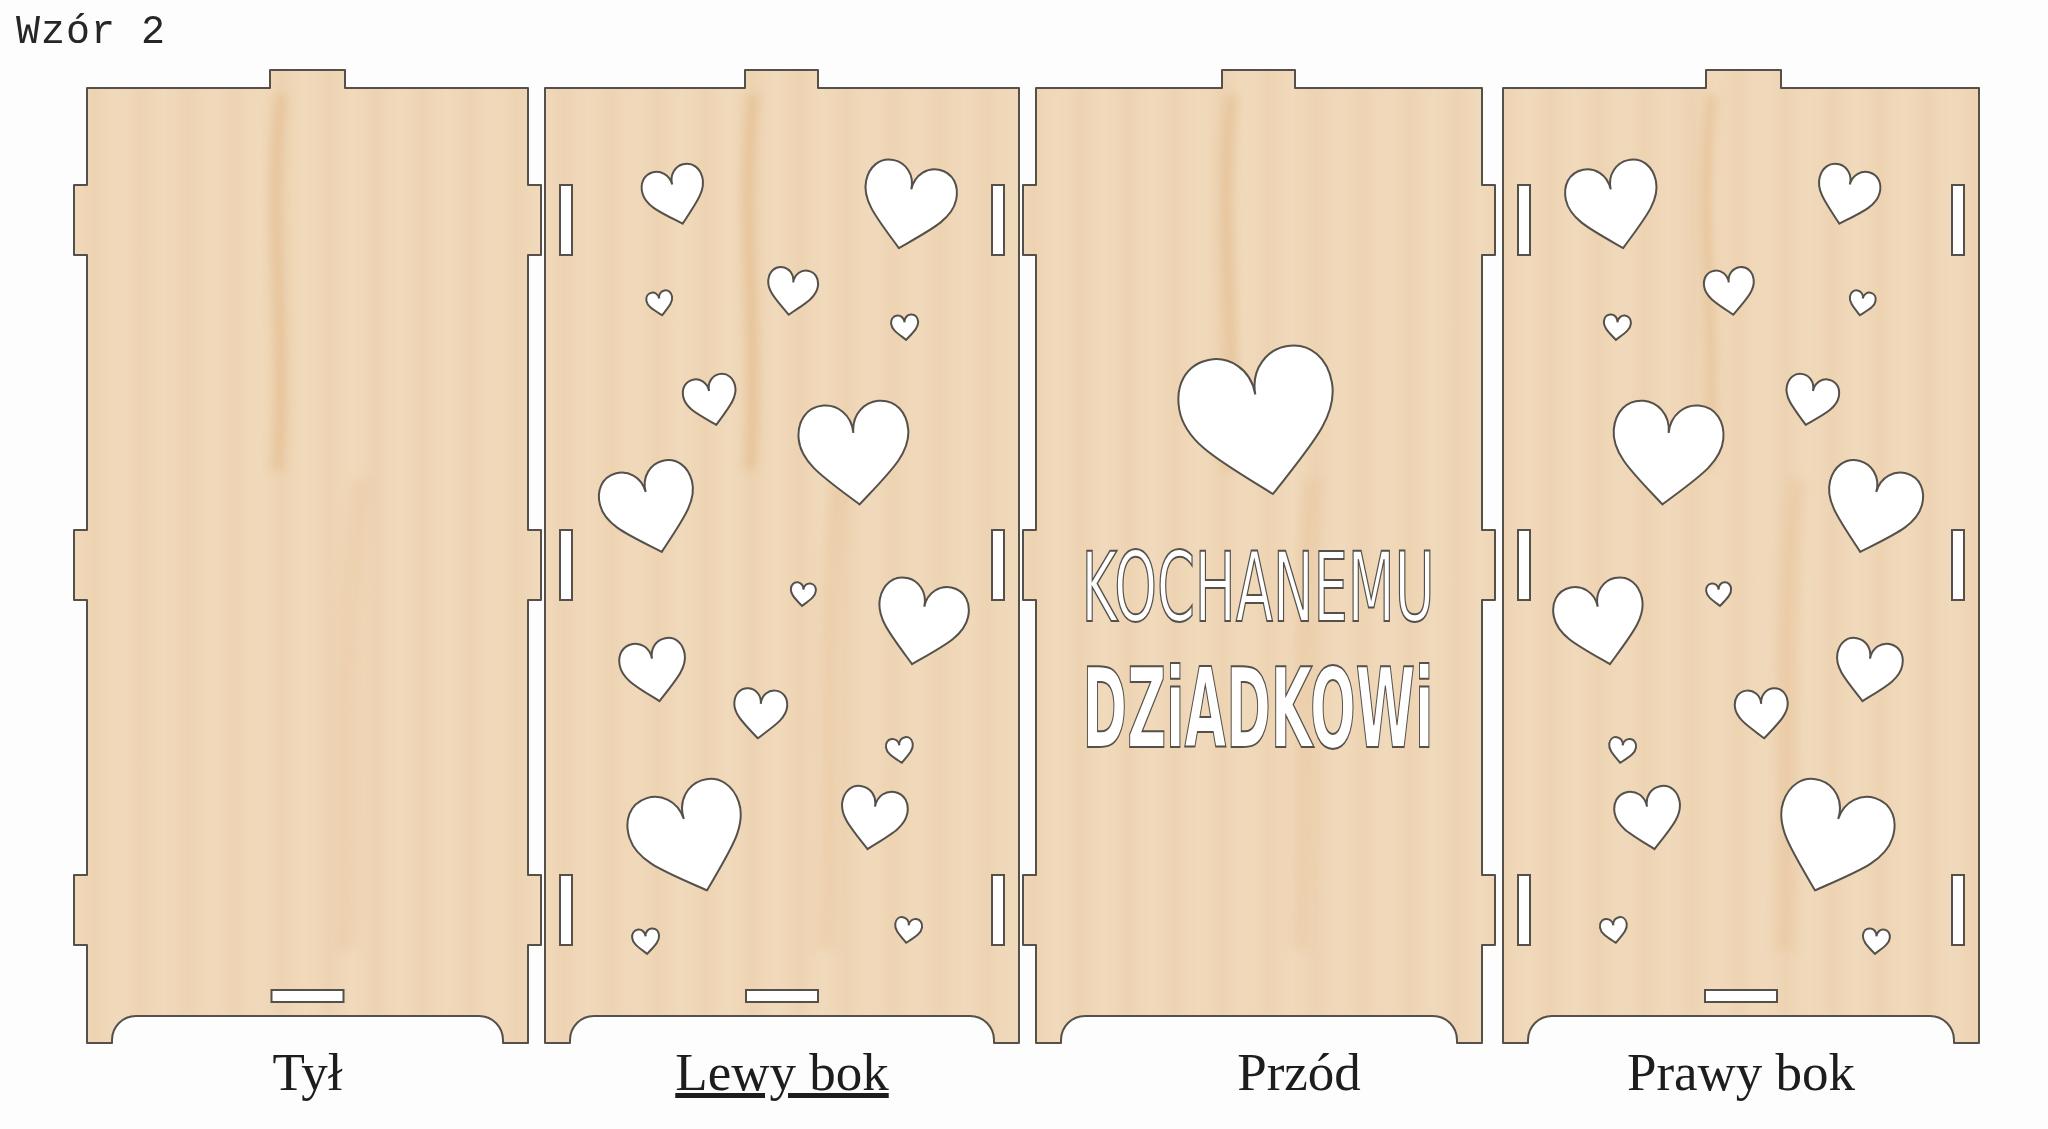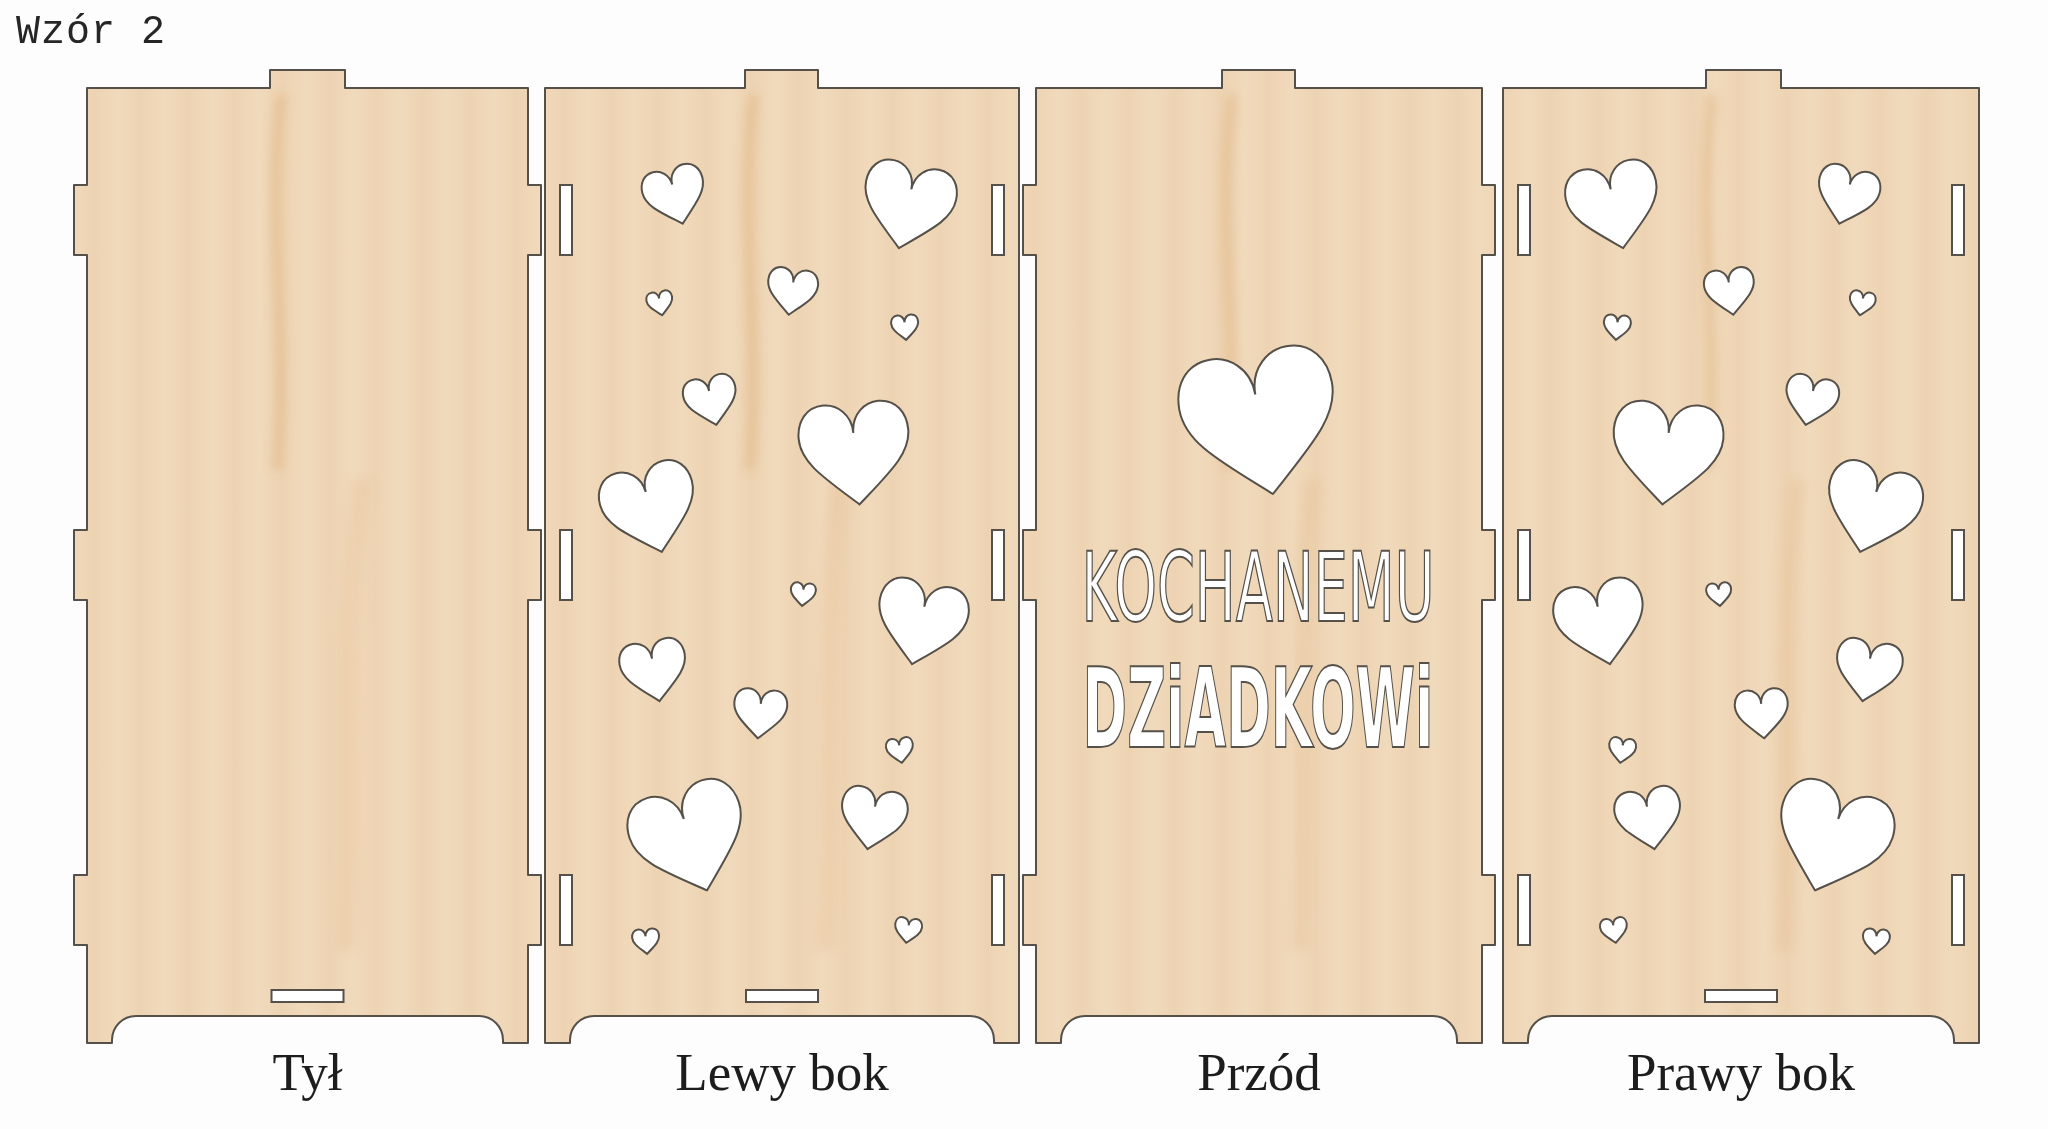--- a/index.html
+++ b/index.html
@@ -124,15 +124,15 @@
       <use transform="translate(1762 713) rotate(-5) scale(0.5760869565217391)" fill="#ffffff" stroke="#55514a" stroke-width="2" href="#heartShape" xlink:href="#heartShape"></use>
       <use transform="translate(1622 750) rotate(8) scale(0.29347826086956524)" fill="#ffffff" stroke="#55514a" stroke-width="2" href="#heartShape" xlink:href="#heartShape"></use>
       <use transform="translate(1832 838) rotate(18) scale(1.25)" fill="#ffffff" stroke="#55514a" stroke-width="2" href="#heartShape" xlink:href="#heartShape"></use>
       <use transform="translate(1649 818) rotate(-10) scale(0.717391304347826)" fill="#ffffff" stroke="#55514a" stroke-width="2" href="#heartShape" xlink:href="#heartShape"></use>
       <use transform="translate(1876 941) rotate(5) scale(0.29347826086956524)" fill="#ffffff" stroke="#55514a" stroke-width="2" href="#heartShape" xlink:href="#heartShape"></use>
       <use transform="translate(1614 930) rotate(-8) scale(0.29347826086956524)" fill="#ffffff" stroke="#55514a" stroke-width="2" href="#heartShape" xlink:href="#heartShape"></use>
     </g>
   </svg>
 
 <div class="panel-label" style="left: 87px; width: 441px; top: 1036px;">Tył</div>
-<div class="panel-label" style="left: 545px; width: 474px; top: 1036px;">Lewy bok</div>
-<div class="panel-label" style="left: 1036px; width: 446px; top: 1036px;">Przód</div>
+<div class="panel-label" style="left: 545px; width: 474px; top: 1036px; text-decoration: underline;">Lewy bok</div>
+<div class="panel-label" style="left: 1076px; width: 446px; top: 1036px;">Przód</div>
 <div class="panel-label" style="left: 1503px; width: 476px; top: 1036px;">Prawy bok</div>
 
 </body></html>

